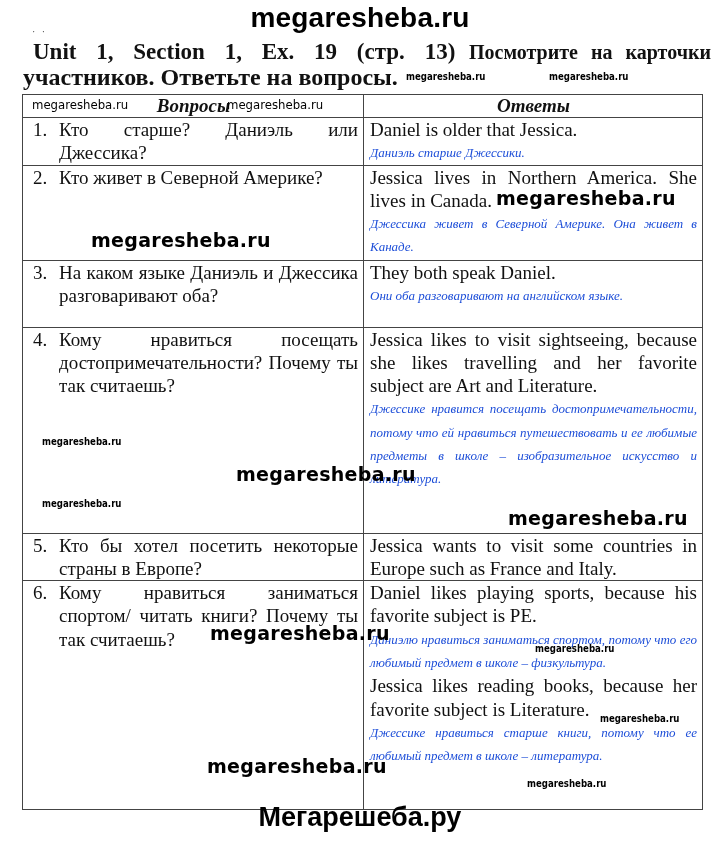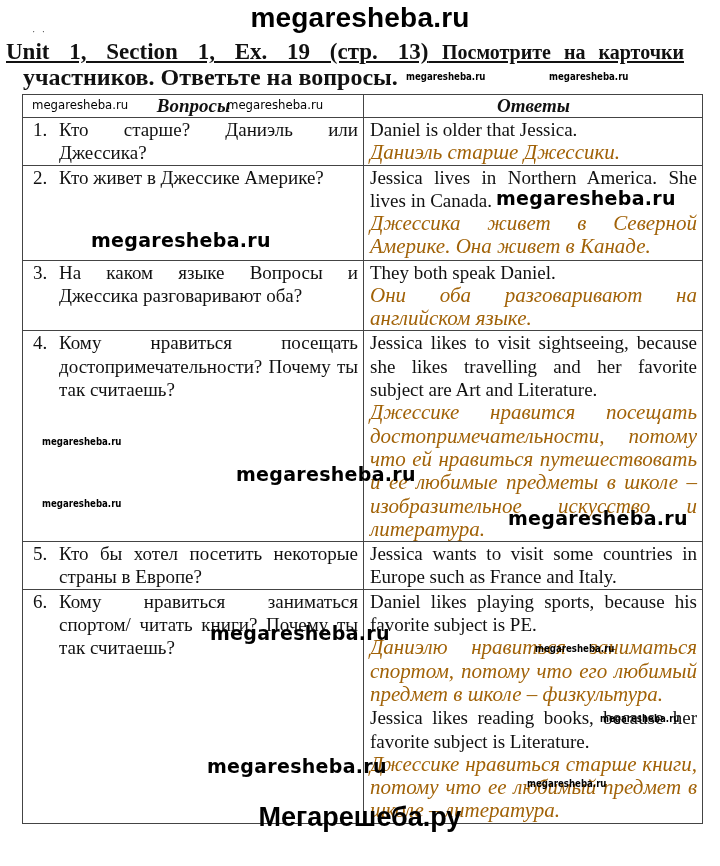--- a/index.html
+++ b/index.html
@@ -1,36 +1,36 @@
 <!DOCTYPE html>
 <html><head>
   <meta charset="utf-8">
   <style>
     html, body { margin: 0; padding: 0; background: #ffffff; }
     body { width: 720px; height: 866px; position: relative; overflow: hidden; color: #111; font-family: "Liberation Serif", serif; }
     .wm-top { position: absolute; left: 0; width: 720px; top: 2px; text-align: center; font-family: "Liberation Sans", sans-serif; font-weight: bold; font-size: 28px; color: #000; letter-spacing: 0.2px; }
     .dots { position: absolute; left: 32px; top: 26px; font-size: 10px; color: #444; letter-spacing: 2px; }
-    .title { position: absolute; left: 6px; top: 38px; width: 678px; font-size: 22.5px; line-height: 28px; text-align: justify; text-align-last: justify; font-weight: bold; text-decoration: underline; }
+    .title { position: absolute; left: 33px; top: 38px; width: 678px; font-size: 22.5px; line-height: 28px; text-align: justify; text-align-last: justify; font-weight: bold; }
     .title .lead { font-size: 23px; word-spacing: 6px; }
     .title .rest { font-size: 20px; }
     .title2 { position: absolute; left: 23px; top: 64px; font-size: 24px; font-weight: bold; line-height: 26px; }
     .wm-small { position: absolute; font-family: "DejaVu Sans", sans-serif; font-weight: bold; font-size: 10px; color: #000; transform: scaleX(0.86); transform-origin: left center; white-space: nowrap; }
     .wm-mid { position: absolute; font-family: "DejaVu Sans", sans-serif; font-weight: bold; font-size: 19px; color: #000; white-space: nowrap; letter-spacing: 0.3px; z-index: 5; }
     .wm-hdr { position: absolute; font-family: "DejaVu Sans", sans-serif; font-size: 13px; color: #000; white-space: nowrap; transform: scaleX(0.9); transform-origin: left center; z-index: 5; }
 
     table.qa { position: absolute; left: 22px; top: 94px; width: 680px; border-collapse: collapse; table-layout: fixed; }
     table.qa td, table.qa th { border: 1.5px solid #444; vertical-align: top; padding: 0 5px 0 6px; font-size: 19px; line-height: 23.3px; font-weight: normal; }
     table.qa col.c1 { width: 341px; }
     table.qa col.c2 { width: 339px; }
     table.qa th { font-style: italic; font-weight: bold; height: 22px; line-height: 21px; font-size: 19px; }
     .q { display: flex; text-align: justify; }
     .q .num { width: 26px; flex: none; padding-left: 4px; }
     .q .txt { flex: 1; text-align: justify; }
     .en { text-align: justify; }
-    .ru { font-style: italic; text-align: justify; color: #a16207; font-size: 21px; }
+    .ru { font-style: italic; text-align: justify; color: #1d4ed8; font-size: 13px; }
     .row1 td { height: 45px; }
     .row2 td { height: 94px; }
     .row3 td { height: 66px; }
     .row4 td { height: 205px; }
     .row5 td { height: 45px; }
     .row6 td { height: 228px; }
     .wm-bottom { position: absolute; left: 0; width: 720px; top: 802px; text-align: center; font-family: "Liberation Sans", sans-serif; font-weight: bold; font-size: 27px; color: #000; }
   </style>
 </head>
 <body>
@@ -68,33 +68,33 @@
         </td>
         <td>
           <div class="en">Daniel is older that Jessica.</div>
           <div class="ru">Даниэль старше Джессики.</div>
         </td>
       </tr>
       <tr class="row2">
         <td>
           <div class="q">
             <span class="num">2.</span>
-            <span class="txt">Кто живет в Джессике Америке?</span>
+            <span class="txt">Кто живет в Северной Америке?</span>
           </div>
         </td>
         <td>
           <div class="en">Jessica lives in Northern America. She lives in Canada.</div>
           <div class="ru">Джессика живет в Северной Америке. Она живет в Канаде.</div>
         </td>
       </tr>
       <tr class="row3">
         <td>
           <div class="q">
             <span class="num">3.</span>
-            <span class="txt">На каком языке Вопросы и Джессика разговаривают оба?</span>
+            <span class="txt">На каком языке Даниэль и Джессика разговаривают оба?</span>
           </div>
         </td>
         <td>
           <div class="en">They both speak Daniel.</div>
           <div class="ru">Они оба разговаривают на английском языке.</div>
         </td>
       </tr>
       <tr class="row4">
         <td>
           <div class="q">

